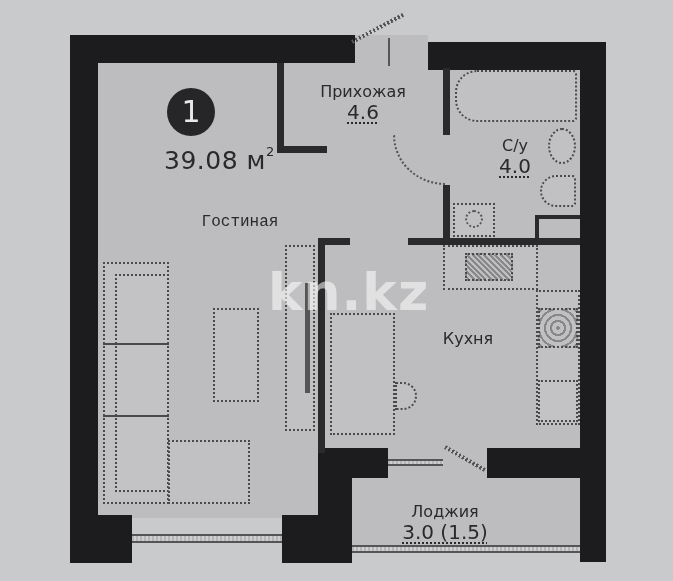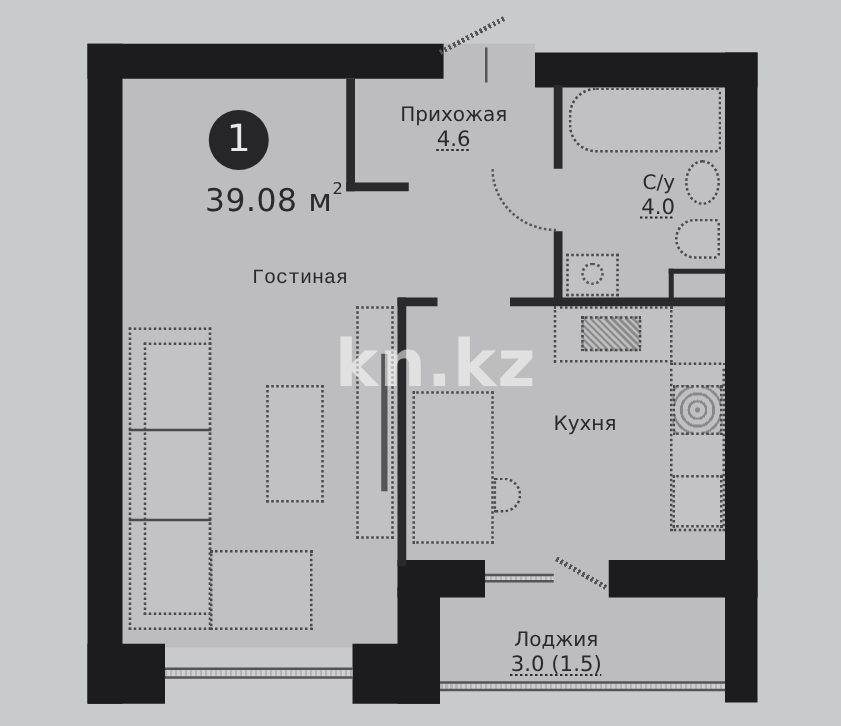--- a/index.html
+++ b/index.html
@@ -16,21 +16,21 @@
   .furn {
     position:absolute; box-sizing:border-box;
     border:2px dotted #4a4a4c; background:rgba(200,200,202,0.35);
   }
   .room-label {
     position:absolute; text-align:center; color:#2a2a2c;
     font-size:16px; line-height:20px; white-space:nowrap;
   }
   .room-area {
     display:block; text-decoration:underline; text-decoration-style:dotted;
-    text-underline-offset:3px; font-size:17px;
+    text-underline-offset:3px; font-size:20px;
   }
   .badge {
     position:absolute; left:167px; top:88px; width:48px; height:48px;
     border-radius:50%; background:#262628; color:#e8e8e8;
     font-size:30px; line-height:48px; text-align:center;
   }
   .total {
     position:absolute; left:120px; top:146px; font-size:25px; color:#2a2a2c;
     letter-spacing:0.5px;
     margin-left:44px;
@@ -114,21 +114,21 @@
 <div class="badge">1</div>
 <div class="total">
   <span>39.08</span>
   <span>м</span><sup>2</sup>
 </div>
 
 <div class="room-label" style="left:300px;top:82px;width:126px;">
   <span>Прихожая</span>
   <span class="room-area">4.6</span>
 </div>
-<div class="room-label" style="left:490px;top:136px;width:50px;text-align:right;">
+<div class="room-label" style="left:490px;top:136px;width:50px;">
   <span>С/у</span>
   <span class="room-area">4.0</span>
 </div>
 <div class="room-label" style="left:190px;top:212px;width:100px;font-family:Liberation Mono, monospace;">
   <span>Гостиная</span>
 </div>
 <div class="room-label" style="left:428px;top:329px;width:80px;">
   <span>Кухня</span>
 </div>
 <div class="room-label" style="left:400px;top:502px;width:90px;">

